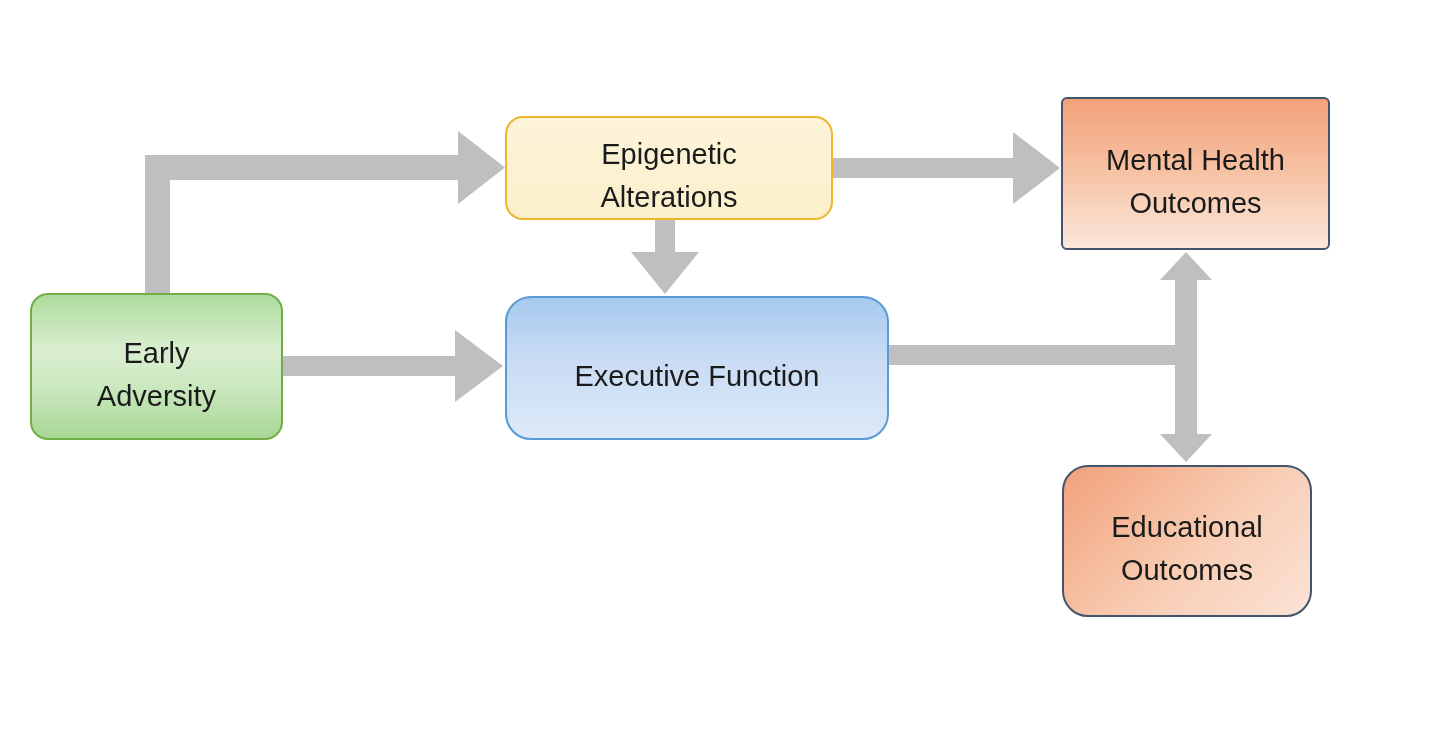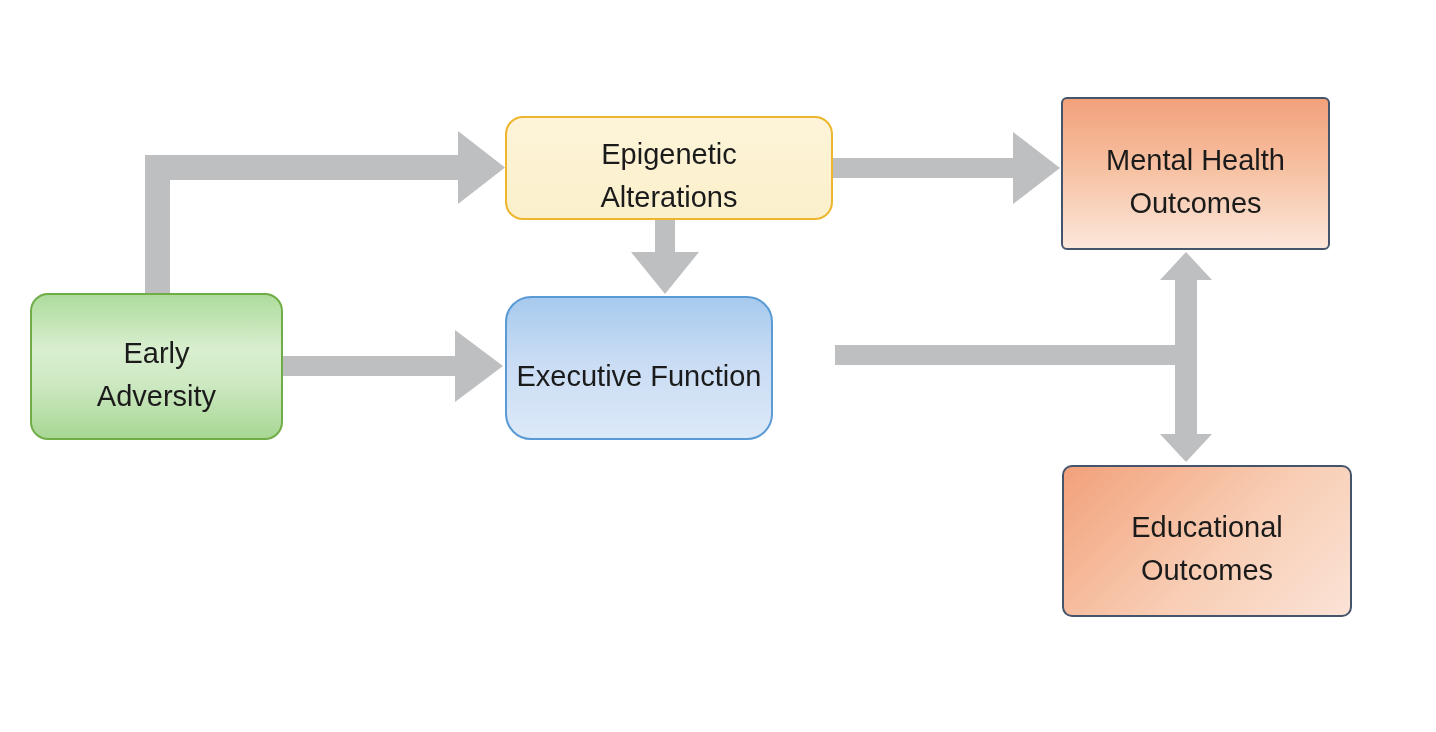--- a/index.html
+++ b/index.html
@@ -43,35 +43,35 @@
     border-radius: 18px;
     background: linear-gradient(180deg, #aedc9d 0%, #d9eecf 38%, #cde9c2 62%, #a8d794 100%);
   }
   .node--yellow {
     left: 505px; top: 116px; width: 328px; height: 104px;
     border: 2px solid #eeb62f;
     border-radius: 18px;
     background: linear-gradient(180deg, #fdf4d9 0%, #fbf0cb 100%);
   }
   .node--blue {
-    left: 505px; top: 296px; width: 268px; height: 144px;
+    left: 505px; top: 296px; width: 384px; height: 144px;
     border: 2px solid #5b9bd5;
     border-radius: 26px;
     background: linear-gradient(180deg, #a7caee 0%, #c9dcf4 45%, #dce9f8 100%);
   }
   .node--orange-top {
     left: 1061px; top: 97px; width: 269px; height: 153px;
     border: 2px solid #44546a;
     border-radius: 6px;
     background: linear-gradient(180deg, #f2a17a 0%, #f7c3a5 50%, #fbe7db 100%);
   }
   .node--orange-bottom {
-    left: 1062px; top: 465px; width: 290px; height: 152px;
+    left: 1062px; top: 465px; width: 250px; height: 152px;
     border: 2px solid #44546a;
-    border-radius: 10px;
+    border-radius: 26px;
     background: linear-gradient(135deg, #f2a17a 0%, #f8cdb4 55%, #fbe3d6 100%);
   }
 </style>
 </head>
 <body>
 
 <div class="canvas">
 
   <svg class="connector-layer" width="1436" height="732" viewBox="0 0 1436 732" xmlns="http://www.w3.org/2000/svg">
     <path d="M145 293 L145 155 L458 155 L458 131 L505 167.5 L458 204 L458 180 L170 180 L170 293 Z" fill="#bebfc1"></path>

